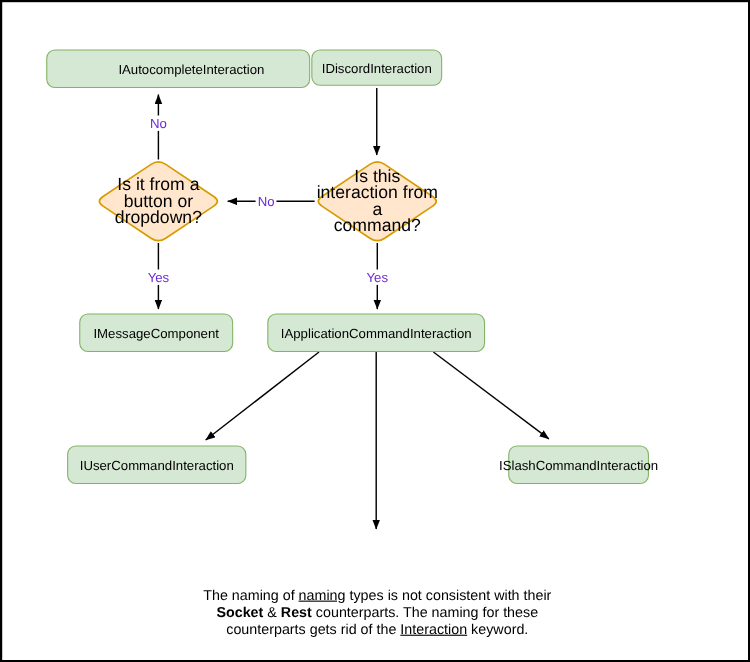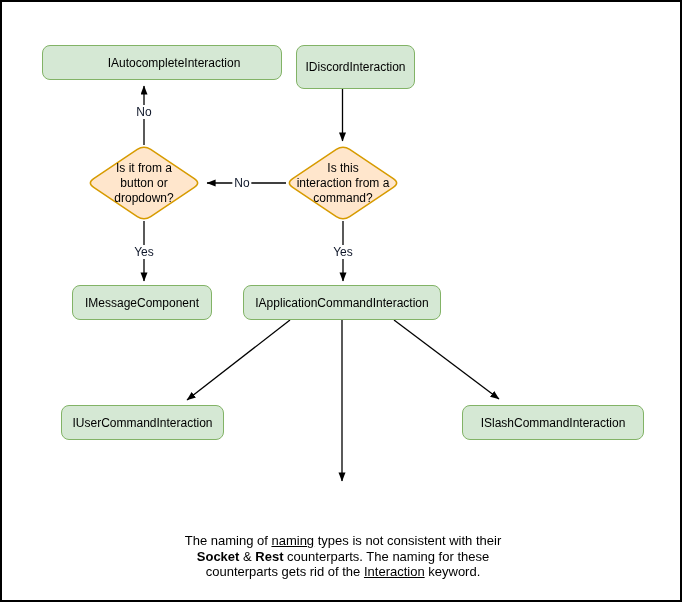--- a/index.html
+++ b/index.html
@@ -25,29 +25,29 @@
     background:var(--green-fill);
     border:1.5px solid var(--green-stroke);
     border-radius:8px;
     display:flex;align-items:center;justify-content:center;
     font-size:12px;color:#000;text-align:center;
     line-height:14px;
   }
   .diamond-label{
     position:absolute;
     display:flex;align-items:center;justify-content:center;
-    font-size:12px;line-height:15px;color:#000;
+    font-size:16px;line-height:15px;color:#000;
     text-align:center;white-space:pre-line;
   }
   .edge-label{
     position:absolute;
     transform:translate(-50%,-50%);
     background:var(--bg);
     padding:0 2px;
-    font-size:12px;color:#0f172a;line-height:14px;
+    font-size:12px;color:#6d28d9;line-height:14px;
   }
   .note{
     position:absolute;
     left:111px;top:531px;width:460px;
     text-align:center;
     font-size:13px;line-height:15.5px;color:#000;
   }
   .note .b{font-weight:bold;}
   .note .u{text-decoration:underline;}
 </style>
@@ -78,29 +78,29 @@
     <line class="edge" x1="340" y1="318" x2="340" y2="479" marker-end="url(#arrow)"></line>
 
     <line class="edge" x1="392" y1="318" x2="497" y2="397" marker-end="url(#arrow)"></line>
 
     <path class="diamond" d="M148.7,147.4 L192.3,176.6 Q199,181 192.3,185.4 L148.7,214.6 Q142,219 135.3,214.6 L91.7,185.4 Q85,181 91.7,176.6 L135.3,147.4 Q142,143 148.7,147.4 Z"></path>
     <path class="diamond" d="M347.7,147.4 L391.3,176.6 Q398,181 391.3,185.4 L347.7,214.6 Q341,219 334.3,214.6 L290.7,185.4 Q284,181 290.7,176.6 L334.3,147.4 Q341,143 347.7,147.4 Z"></path>
   </svg>
 
   <div class="node" style="left:40px;top:43px;width:240px;height:35px;padding-left:24px;">IAutocompleteInteraction</div>
 
-  <div class="node" style="left:294px;top:43px;width:119px;height:44px;">IDiscordInteraction</div>
+  <div class="node" style="left:281px;top:43px;width:119px;height:33px;">IDiscordInteraction</div>
 
   <div class="node" style="left:241px;top:283px;width:198px;height:35px;">IApplicationCommandInteraction</div>
 
   <div class="node" style="left:70px;top:283px;width:140px;height:35px;">IMessageComponent</div>
 
   <div class="node" style="left:59px;top:403px;width:163px;height:35px;">IUserCommandInteraction</div>
 
-  <div class="node" style="left:460px;top:403px;width:182px;height:35px;">ISlashCommandInteraction</div>
+  <div class="node" style="left:460px;top:403px;width:128px;height:35px;">ISlashCommandInteraction</div>
 
 
   <div class="diamond-label" style="left:85px;top:143px;width:114px;height:76px;">Is it from a
 button or
 dropdown?</div>
 
   <div class="diamond-label" style="left:284px;top:143px;width:114px;height:76px;">Is this
 interaction from a
 command?</div>
 

